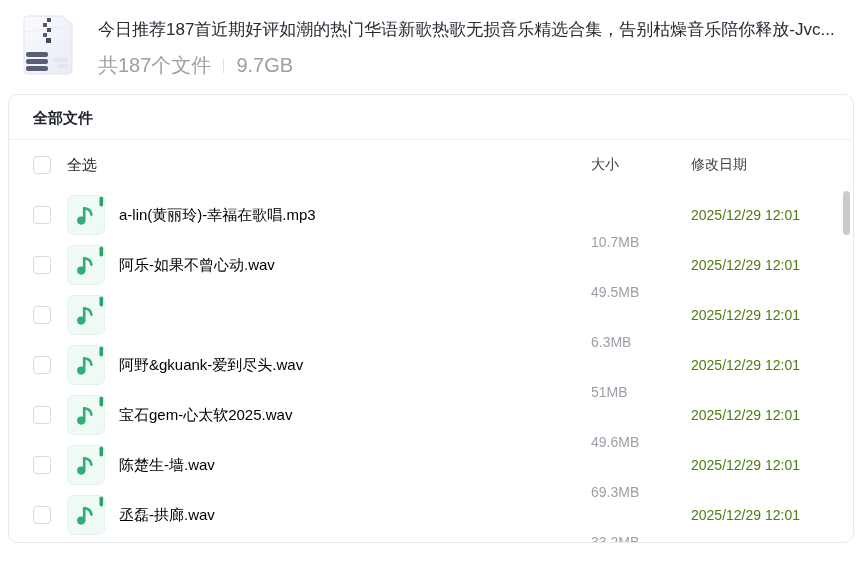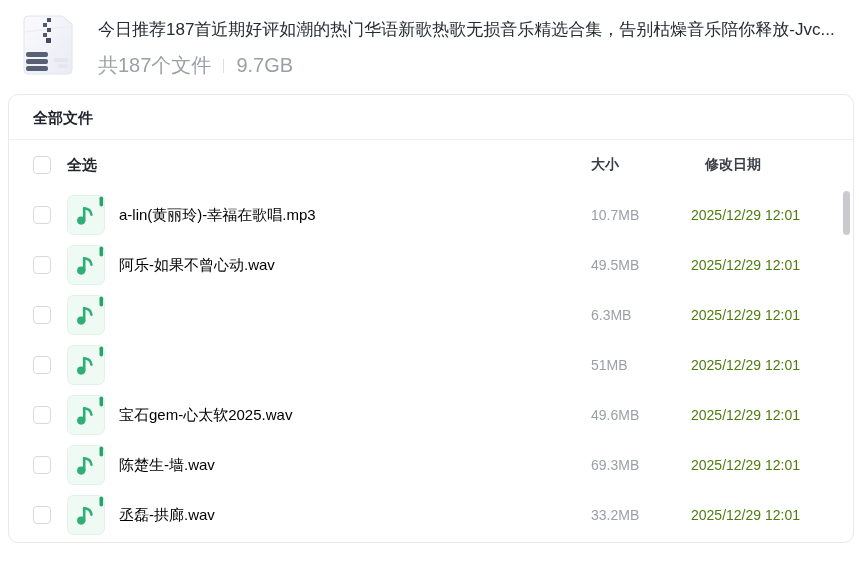--- a/index.html
+++ b/index.html
@@ -16,36 +16,36 @@
     font-size:20px; color:#9b9fa6; }
   .meta-divider { width:1px; height:14px; background:#dcdfe3; margin:0 12px; }
 
   
   .file-card { position:absolute; left:8px; top:94px; width:846px; height:449px;
     border:1px solid #e7e9ec; border-radius:10px; background:#fff; overflow:hidden; }
   .card-header { height:45px; line-height:45px; padding:0 24px;
     font-size:15px; font-weight:bold; color:#20242c;
     border-bottom:1px solid #eef0f2; }
 
-  .list-header-row { position:relative; height:50px;font-weight:bold; }
+  .list-header-row { position:relative; height:50px; }
   .file-row { position:relative; height:50px; }
 
   .vcenter { position:absolute; top:50%; transform:translateY(-50%); }
 
   .checkbox { left:24px; width:18px; height:18px; background:#fff;
     border:1.5px solid #d6d9e0; border-radius:4px; cursor:pointer; }
 
   .select-all-label { left:58px; font-size:15px; color:#23272e; }
   .col-label { font-size:14px; color:#3a3f47; }
   .col-size { left:582px; }
-  .col-date { left:682px;margin-left:14px; }
+  .col-date { left:682px; }
 
   .music-icon { left:58px; width:38px; height:40px; }
   .file-name { left:110px; font-size:15px; color:#000000; white-space:nowrap; }
-  .file-size { left:582px; font-size:14px; color:#9b9fa6; }
+  .file-size { left:582px; font-size:14px; color:#9b9fa6;margin-top:27px; }
   .file-date { left:682px; font-size:14px; color:#4d7c0f; white-space:nowrap; }
 
   .scrollbar-thumb { position:absolute; right:3px; top:96px; width:7px; height:44px;
     border-radius:4px; background:#c9cbcf; cursor:pointer; }
 </style>
 </head>
 <body>
 
 <div class="page-header">
   <div class="archive-icon-wrap">
@@ -142,20 +142,21 @@
     <div class="checkbox vcenter"></div>
     <div class="music-icon vcenter">
       <svg width="38" height="40" viewBox="0 0 38 40">
         <rect x="0.5" y="0.5" width="37" height="39" rx="6" fill="#effaf4" stroke="#e2f2e9"></rect>
         <rect x="32.5" y="1.5" width="3.6" height="10" rx="1.8" fill="#27a468"></rect>
         <circle cx="14.2" cy="25.6" r="4.1" fill="#2fae75"></circle>
         <path d="M17.2 25.6 V13.2" stroke="#2fae75" stroke-width="2.6" stroke-linecap="round" fill="none"></path>
         <path d="M17.2 13.2 Q23.6 13.6 24.4 19.6" stroke="#2fae75" stroke-width="2.6" stroke-linecap="round" fill="none"></path>
       </svg>
     </div>
+    <span class="file-name vcenter">阿野&amp;gkuank-爱到尽头.wav</span>
     <span class="file-size vcenter">51MB</span>
     <span class="file-date vcenter">2025/12/29 12:01</span>
   </div>
       <div class="file-row">
     <div class="checkbox vcenter"></div>
     <div class="music-icon vcenter">
       <svg width="38" height="40" viewBox="0 0 38 40">
         <rect x="0.5" y="0.5" width="37" height="39" rx="6" fill="#effaf4" stroke="#e2f2e9"></rect>
         <rect x="32.5" y="1.5" width="3.6" height="10" rx="1.8" fill="#27a468"></rect>
         <circle cx="14.2" cy="25.6" r="4.1" fill="#2fae75"></circle>

